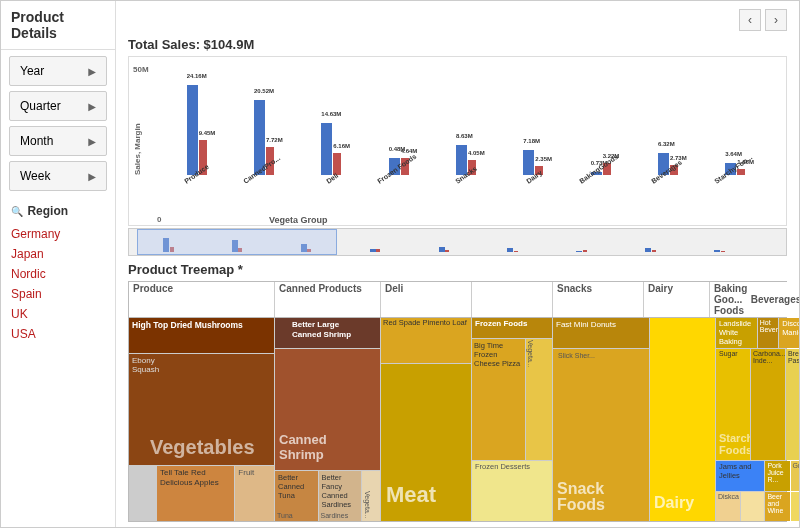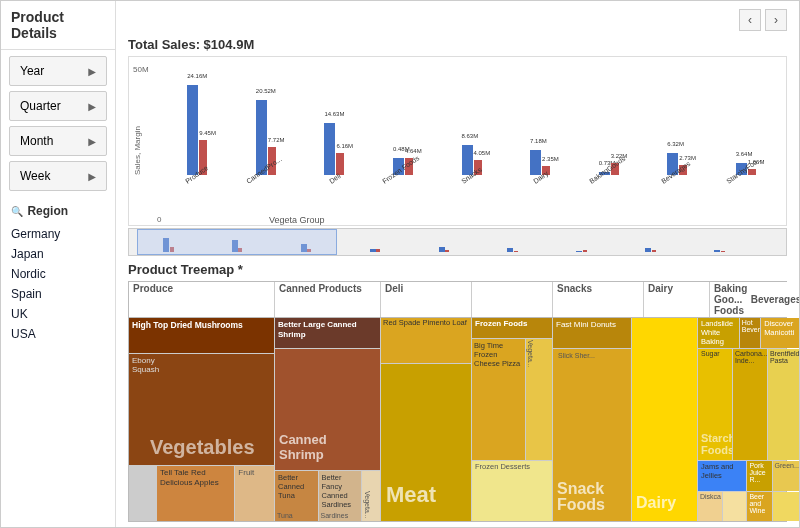--- a/index.html
+++ b/index.html
@@ -10,35 +10,35 @@
     
     .sidebar { width: 115px; border-right: 1px solid #ddd; background: #fff; flex-shrink: 0; }
     .sidebar-title { padding: 8px 10px; font-size: 14px; font-weight: bold; color: #333; border-bottom: 1px solid #ddd; }
 
     .filter-btn { display: flex; justify-content: space-between; align-items: center; padding: 7px 10px; border: 1px solid #ccc; margin: 5px 8px; cursor: pointer; background: #f5f5f5; border-radius: 2px; font-size: 12px; }
     .filter-arrow { font-size: 10px; color: #666; }
 
     .region-section { padding: 8px 10px; }
     .region-header { display: flex; align-items: center; gap: 4px; font-size: 12px; font-weight: bold; color: #333; margin-bottom: 6px; }
     .region-search-icon { font-size: 10px; color: #555; }
-    .region-item { padding: 3px 0; font-size: 12px; color: #0f172a; cursor: pointer; }
+    .region-item { padding: 3px 0; font-size: 12px; color: #b91c1c; cursor: pointer; }
 
     
     .main { flex: 1; padding: 8px 12px; overflow: hidden; }
 
     
     .header { display: flex; justify-content: space-between; align-items: center; margin-bottom: 6px; }
     .nav-buttons { display: flex; gap: 4px; }
     .nav-btn { width: 22px; height: 22px; border: 1px solid #ccc; background: #f5f5f5; cursor: pointer; display: flex; align-items: center; justify-content: center; font-size: 12px; color: #555; }
 
     
     .chart-section { margin-bottom: 4px; }
     .chart-title { font-size: 13px; font-weight: bold; color: #333; margin-bottom: 4px; }
 
-    .bar-chart-container { border: 1px solid #ddd; padding: 4px 6px 0 6px; background: #fff; height: 170px; position: relative; }
+    .bar-chart-container { border: 1px solid #ddd; padding: 4px 17px 0 6px; background: #fff; height: 170px; position: relative; font-weight: bold; }
 
     
     .minimap { border: 1px solid #ccc; height: 28px; background: #f0f0f0; margin-top: 2px; display: flex; align-items: center; padding: 0 4px; overflow: hidden; position: relative; }
     .minimap-selection { position: absolute; left: 8px; top: 0; height: 100%; background: rgba(180,200,240,0.4); border: 1px solid #8aabdf; width: 200px; }
 
     
     .treemap-section { margin-top: 6px; }
     .treemap-title { font-size: 13px; font-weight: bold; color: #333; margin-bottom: 4px; }
 
     .footnote { font-size: 9px; color: #555; font-style: italic; margin-top: 4px; }
@@ -312,21 +312,21 @@
             </div>
             <div style="flex:1;background:#DEB887;position:relative;overflow:hidden;" class="tm-grid-cell">
               <div style="font-size:8px;color:#555;padding:2px 3px;">Fruit</div>
             </div>
           </div>
         </div>
 
         <div style="width:105px;flex-shrink:0;display:flex;flex-direction:column;gap:1px;">
 
           <div style="height:30px;background:#6B3A2A;position:relative;overflow:hidden;" class="tm-grid-cell">
-            <div style="font-size:8px;font-weight:bold;color:#fff;padding:2px 3px;line-height:1.2;">Better Large Canned Shrimp</div>
+            <div style="font-size:8px;font-weight:bold;color:#fff;padding:2px 17px;line-height:1.2;">Better Large Canned Shrimp</div>
           </div>
 
           <div style="flex:1;background:#A0522D;position:relative;overflow:hidden;" class="tm-grid-cell">
             <div style="font-size:13px;font-weight:bold;color:rgba(255,255,255,0.7);position:absolute;bottom:8px;left:4px;line-height:1.1;">Canned<br>Shrimp</div>
           </div>
 
           <div style="height:50px;display:flex;gap:1px;">
             <div style="flex:1;background:#C68642;position:relative;overflow:hidden;" class="tm-grid-cell">
               <div style="font-size:7.5px;color:#333;padding:2px 3px;line-height:1.2;">Better Canned Tuna</div>
               <div style="font-size:7px;color:#555;position:absolute;bottom:2px;left:2px;">Tuna</div>
@@ -367,21 +367,21 @@
               <div style="flex:1;background:#E8C547;position:relative;overflow:hidden;" class="tm-grid-cell">
                 <div style="font-size:7px;color:#555;padding:1px;writing-mode:vertical-rl;">Vegeta...</div>
               </div>
             </div>
             <div style="flex:1;background:#F0E68C;position:relative;overflow:hidden;" class="tm-grid-cell">
               <div style="font-size:7.5px;color:#555;padding:1px 3px;">Frozen Desserts</div>
             </div>
           </div>
         </div>
 
-        <div style="width:78px;flex-shrink:0;display:flex;flex-direction:column;gap:1px;">
+        <div style="width:96px;flex-shrink:0;display:flex;flex-direction:column;gap:1px;">
           <div style="height:30px;background:#B8860B;position:relative;overflow:hidden;" class="tm-grid-cell">
             <div style="font-size:8px;color:#fff;padding:2px 3px;">Fast Mini Donuts</div>
           </div>
           <div style="flex:1;background:#DAA520;position:relative;overflow:hidden;" class="tm-grid-cell">
             <div style="font-size:7px;color:#555;padding:1px 3px;position:absolute;top:2px;left:2px;">Slick Sher...</div>
             <div style="font-size:16px;font-weight:bold;color:rgba(255,255,255,0.7);position:absolute;bottom:8px;left:4px;line-height:1;">Snack Foods</div>
           </div>
         </div>
 
         <div style="width:65px;flex-shrink:0;display:flex;flex-direction:column;gap:1px;">

